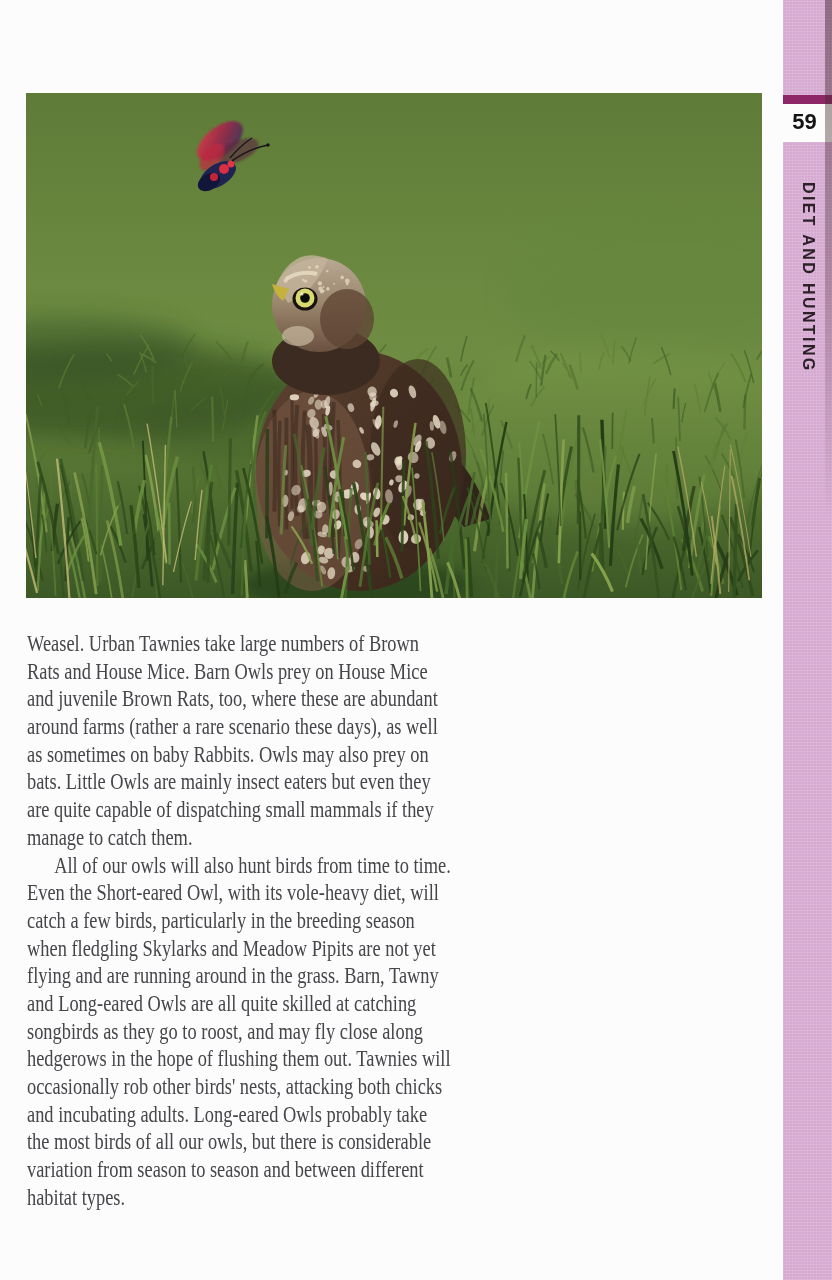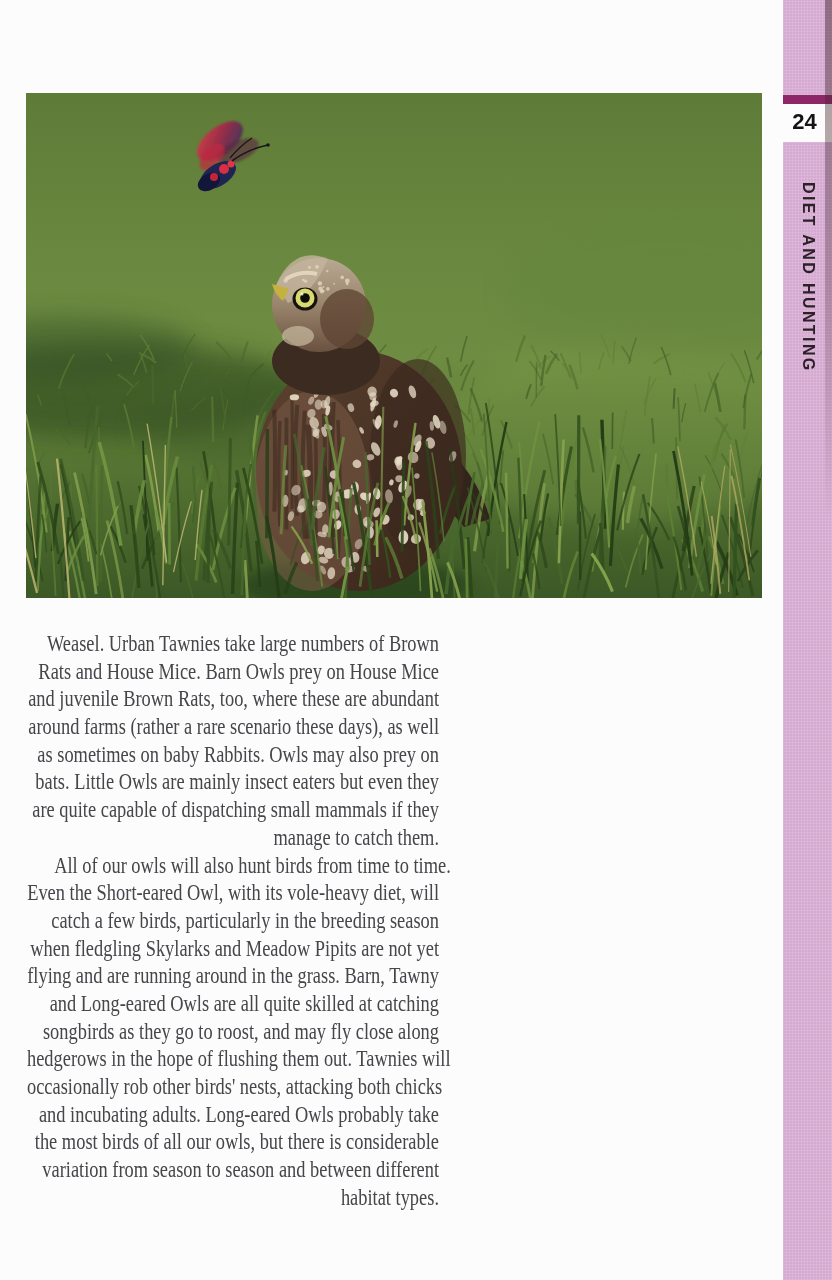--- a/index.html
+++ b/index.html
@@ -47,21 +47,21 @@
     margin-top:40px;
     font-weight:bold;font-size:16px;letter-spacing:2.4px;
     color:var(--section-title-text);
     white-space:nowrap;
   }
   .edge-shadow{
     position:absolute;top:0;right:0;width:7px;height:520px;
     background:linear-gradient(180deg, rgba(72,42,48,.50) 0%, rgba(72,42,48,.30) 55%, rgba(72,42,48,0) 100%);
   }
   
-  .bodycol{position:absolute;left:27px;top:630px;width:515px;text-align:right;}
+  .bodycol{position:absolute;left:27px;top:630px;width:515px;}
   .bline{
     font-family:"Liberation Serif",serif;
     font-size:23px;line-height:27.7px;height:27.7px;
     color:var(--body-text);
     white-space:nowrap;
     transform:scaleX(0.80);transform-origin:0 0;
   }
   .bline.indent{text-indent:34px;}
   
   .caption{position:absolute;left:543px;top:636px;width:230px;}
@@ -670,21 +670,21 @@
           <path d="M724.9,463.9 Q714.6,396.5 704.4,351.6" stroke="#b3a963" stroke-width="1.0" fill="none" opacity="0.8"></path>
           <path d="M11.0,500.1 Q-1.3,449.9 -13.6,416.5" stroke="#c6bc77" stroke-width="2.2" fill="none" opacity="0.8"></path>
           <path d="M684.9,490.7 Q691.9,419.9 698.9,372.7" stroke="#b3a963" stroke-width="1.2" fill="none" opacity="0.8"></path>
         </g>
     </svg>
   </div>
 
   <aside class="sidebar">
     <div class="band band-top"></div>
     <div class="stripe"></div>
-    <div class="pagenum">24</div>
+    <div class="pagenum">59</div>
     <div class="band band-main">
       <div class="vtitle">DIET AND HUNTING</div>
     </div>
     <div class="edge-shadow"></div>
   </aside>
 
   <div class="bodycol" id="body-text">
       <div class="bline">Weasel. Urban Tawnies take large numbers of Brown</div>
       <div class="bline">Rats and House Mice. Barn Owls prey on House Mice</div>
       <div class="bline">and juvenile Brown Rats, too, where these are abundant</div>

